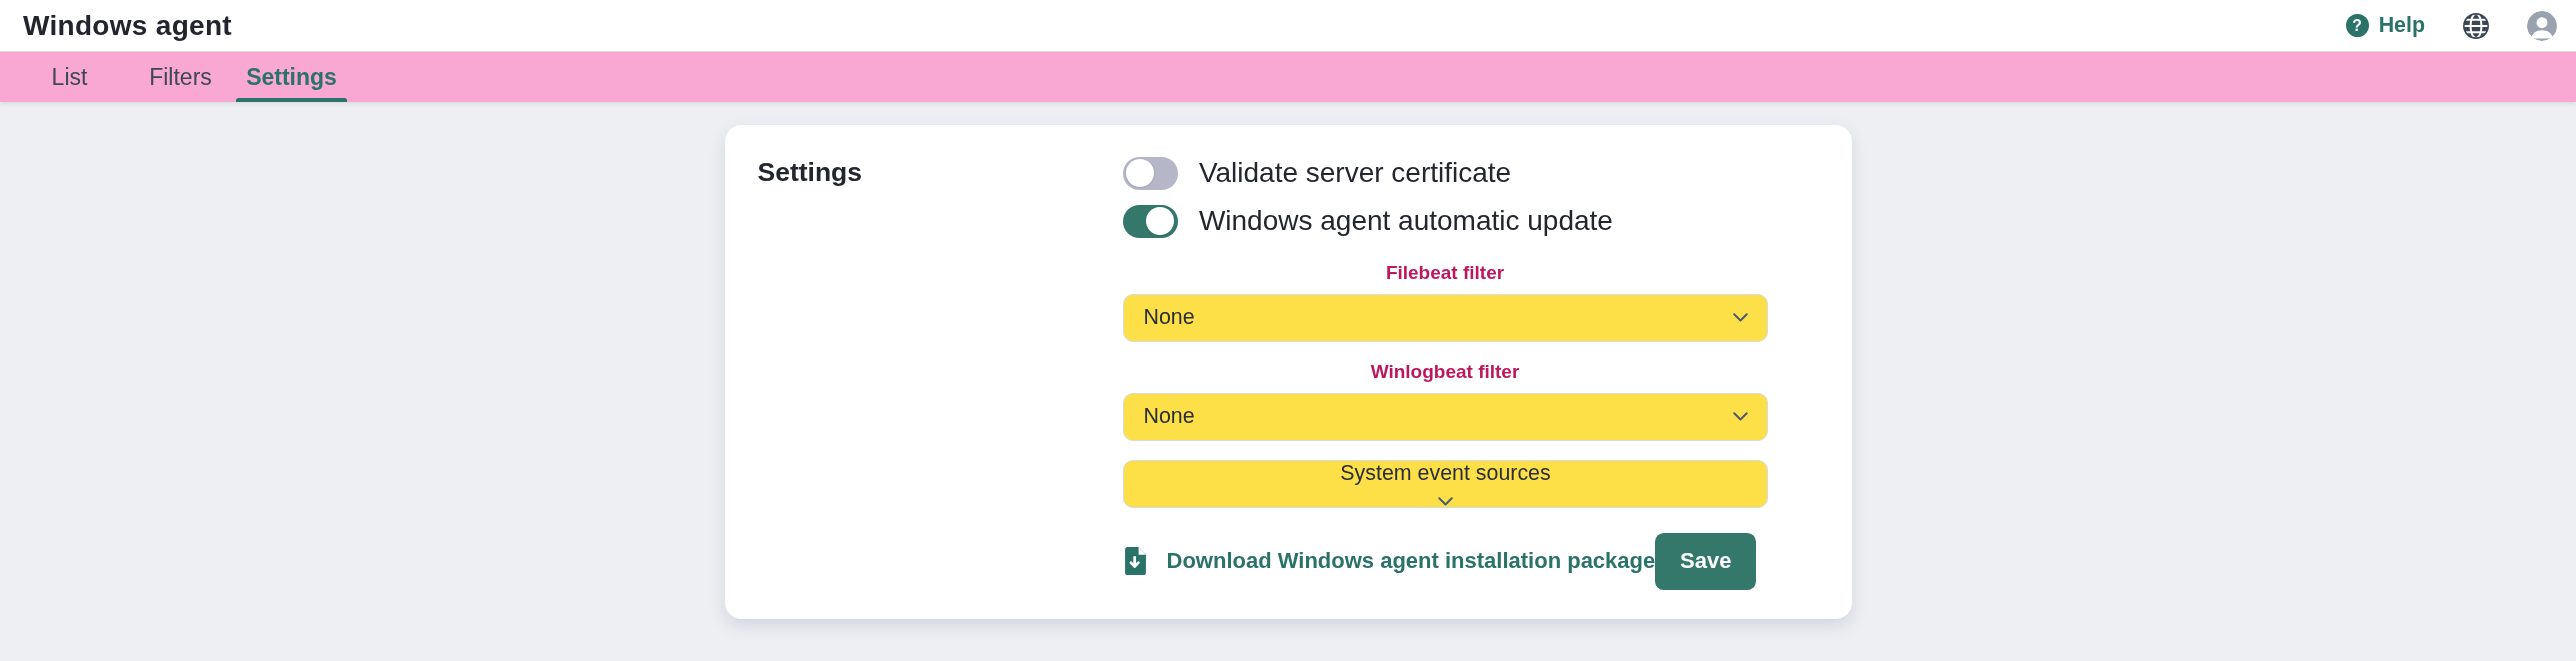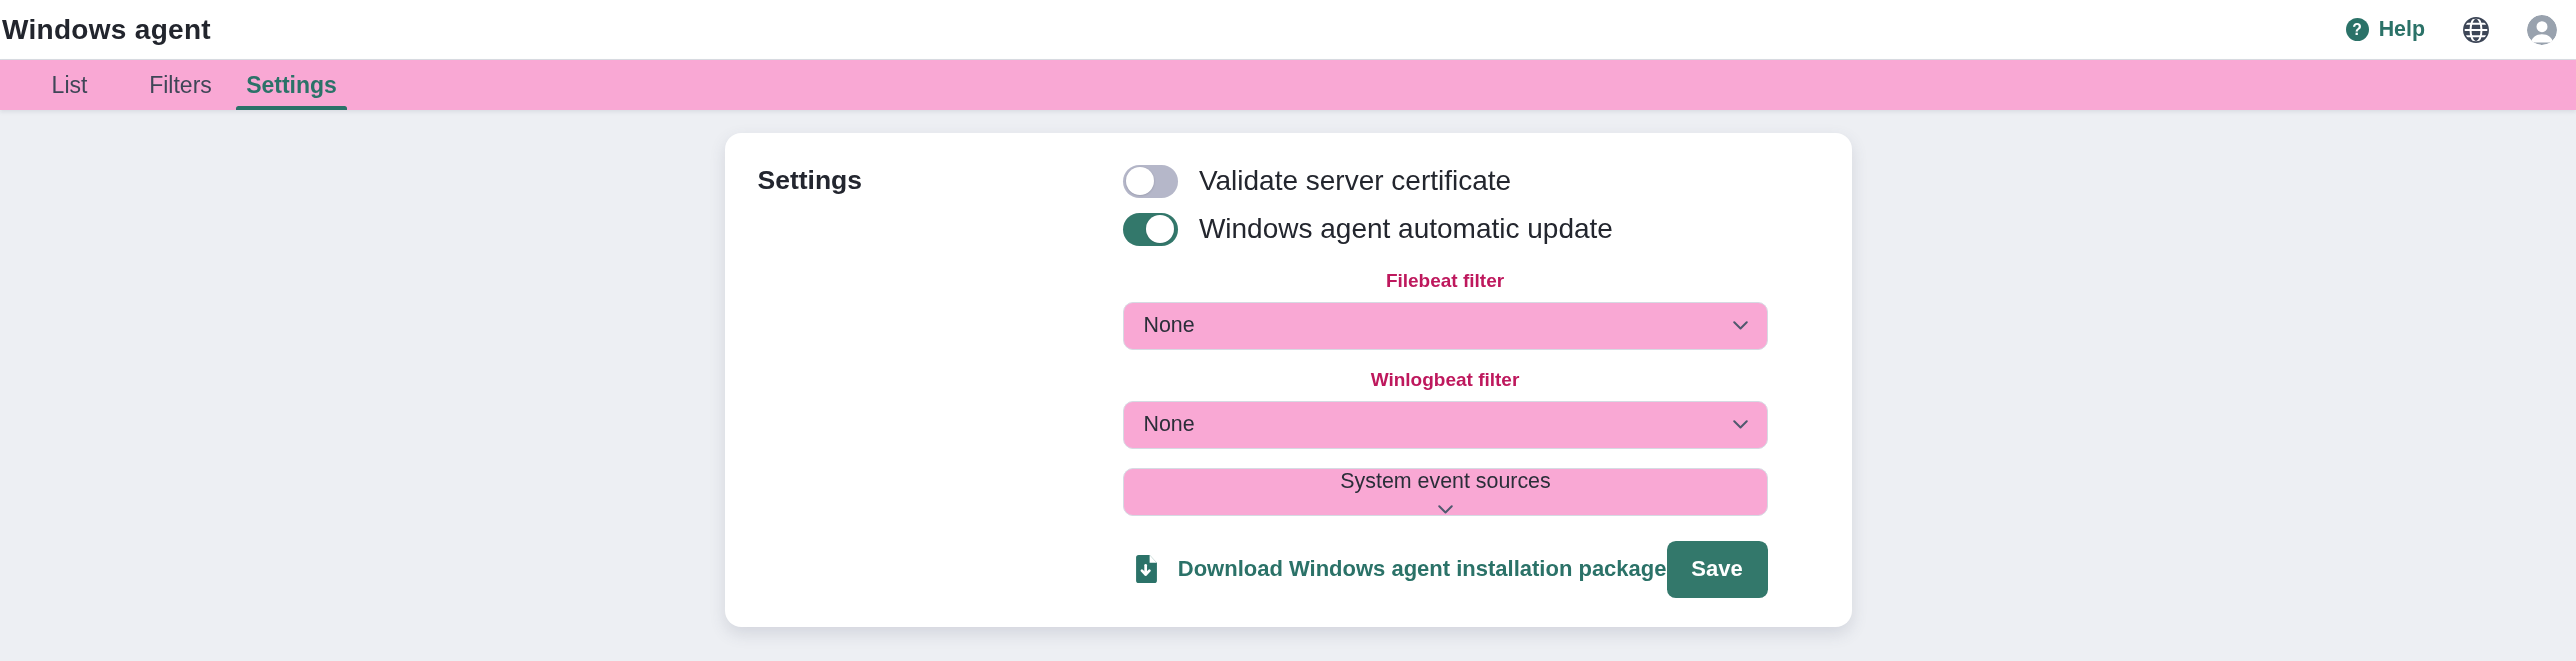--- a/index.html
+++ b/index.html
@@ -16,26 +16,26 @@
   }
   *{margin:0;padding:0;box-sizing:border-box;}
   html,body{width:2576px;height:661px;overflow:hidden;}
   body{
     font-family:"Liberation Sans","DejaVu Sans",sans-serif;
     background:var(--page-background);
     color:var(--text-primary);
   }
   
   .app-header{
-    height:60px;
+    height:52px;
     background:#fff;
     display:flex;
     align-items:center;
     justify-content:space-between;
-    padding:0 19px 0 2px;
+    padding:0 19px 0 23px;
     border-bottom:1.3px solid #d9dce2;
   }
   .page-title{
     font-size:28px;
     font-weight:700;
     letter-spacing:0.3px;
     color:#22252d;
   }
   .header-right{
     display:flex;
@@ -134,32 +134,32 @@
   .field-label{
     display:block;
     font-size:19px;font-weight:600;color:#be185d;
     margin-bottom:10px;
     text-align:center;
   }
   .select{
     height:48px;
     border:1.3px solid var(--border);
     border-radius:10px;
-    background:#f9a8d4;
+    background:#fde047;
     display:flex;align-items:center;justify-content:space-between;
     padding:0 19px 0 20px;
     margin-bottom:19px;
     cursor:pointer;
   }
   .select.last{margin-bottom:25px;flex-direction:column;}
   .select-value{font-size:21.4px;color:#2a2e39;}
   .chevron{flex:0 0 auto;}
   
   .bottom-row{
-    display:flex;align-items:center;justify-content:flex-end;
+    display:flex;align-items:center;justify-content:flex-start;
   }
   .download-link{
     display:inline-flex;align-items:center;gap:19px;
     color:var(--accent-text);
     font-size:22px;font-weight:600;
     cursor:pointer;text-decoration:none;
   }
   .save-button{
     width:101px;height:57px;
     border:none;border-radius:8.8px;

